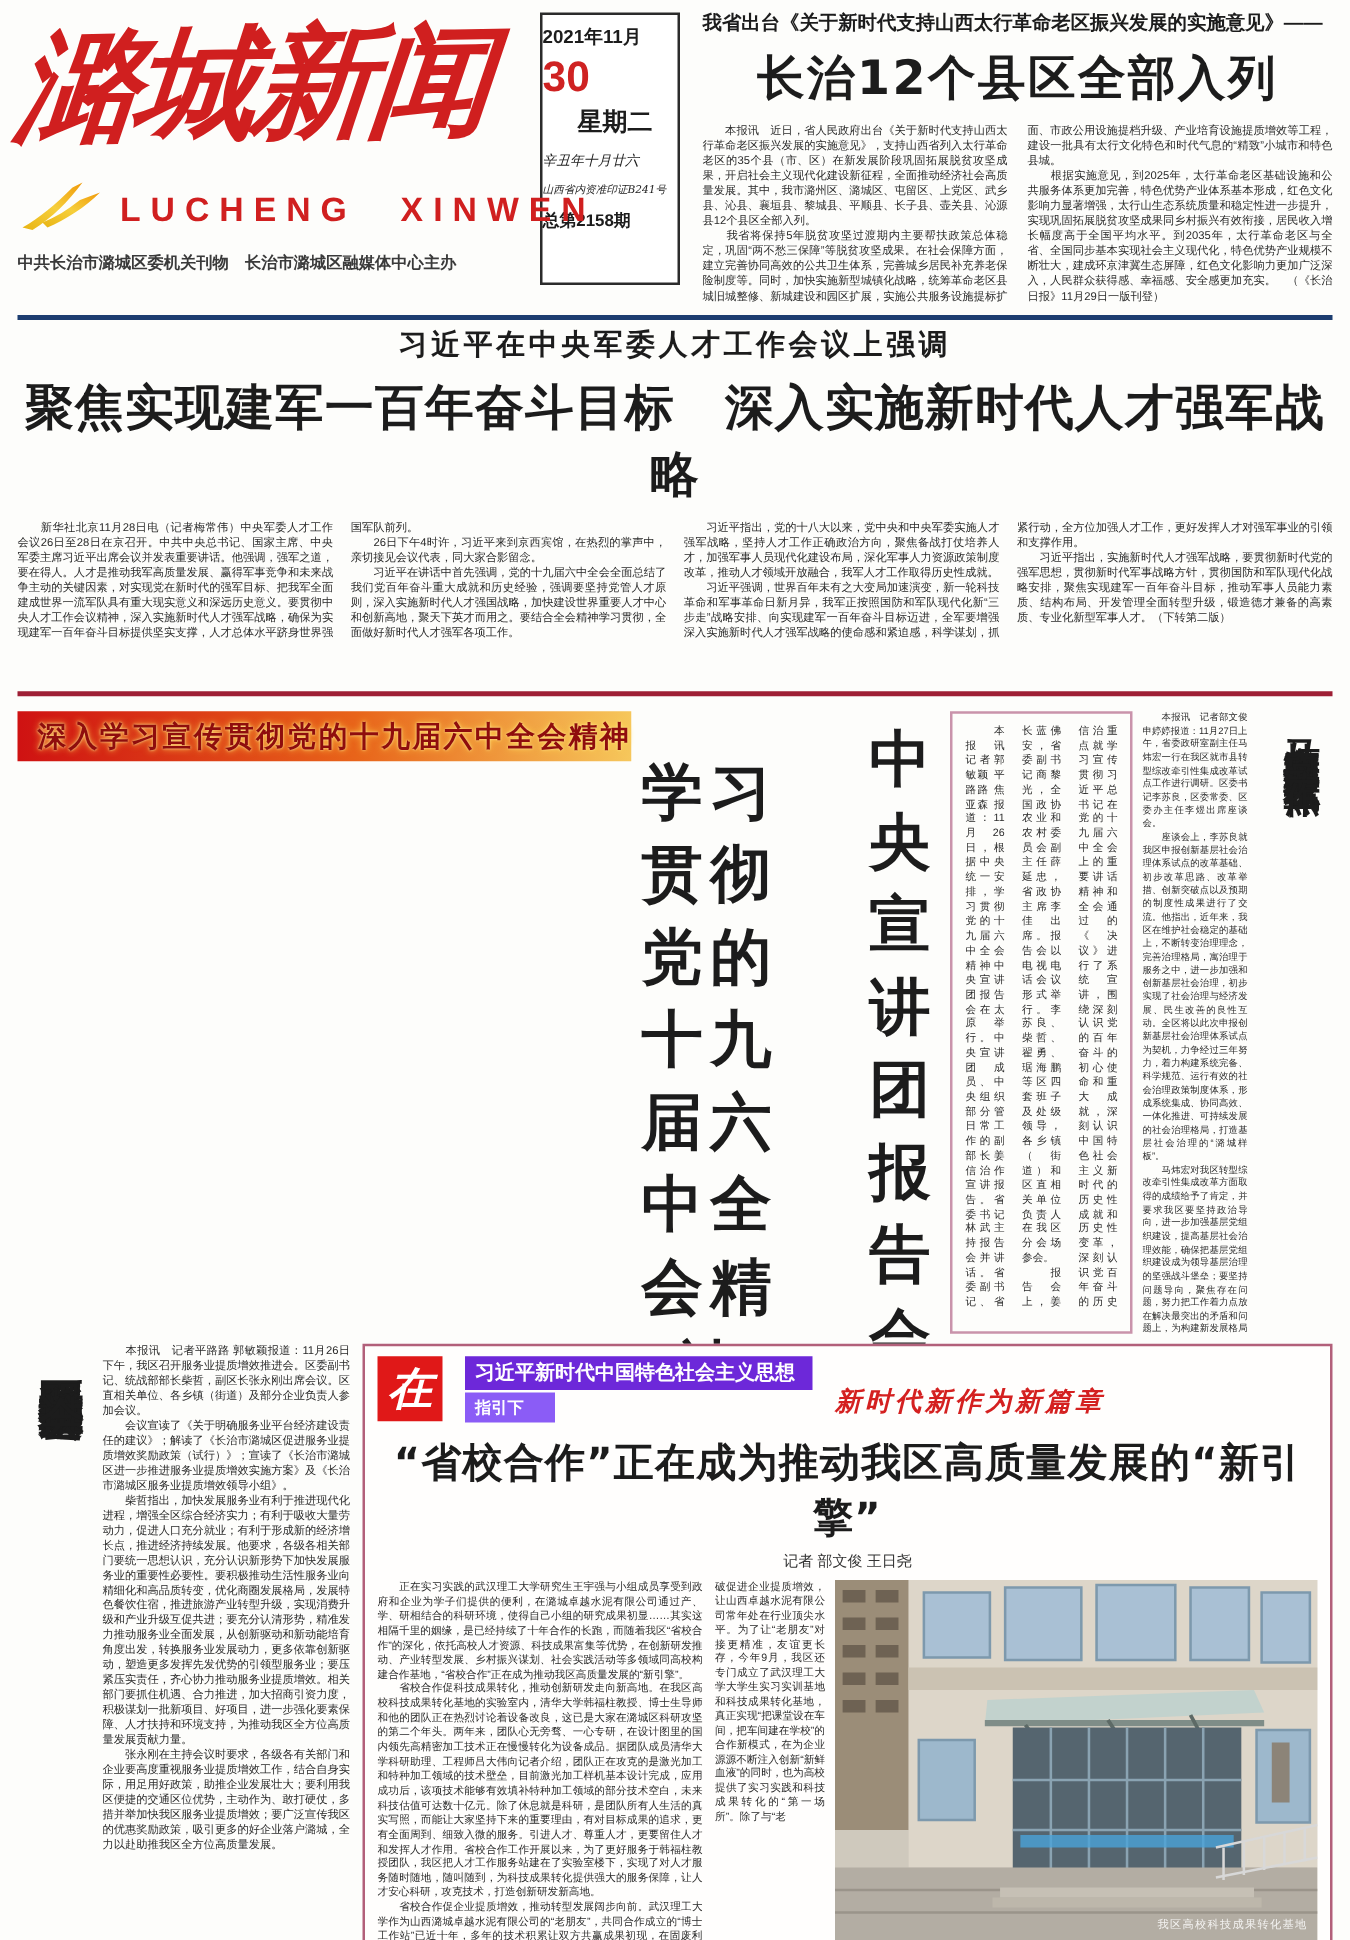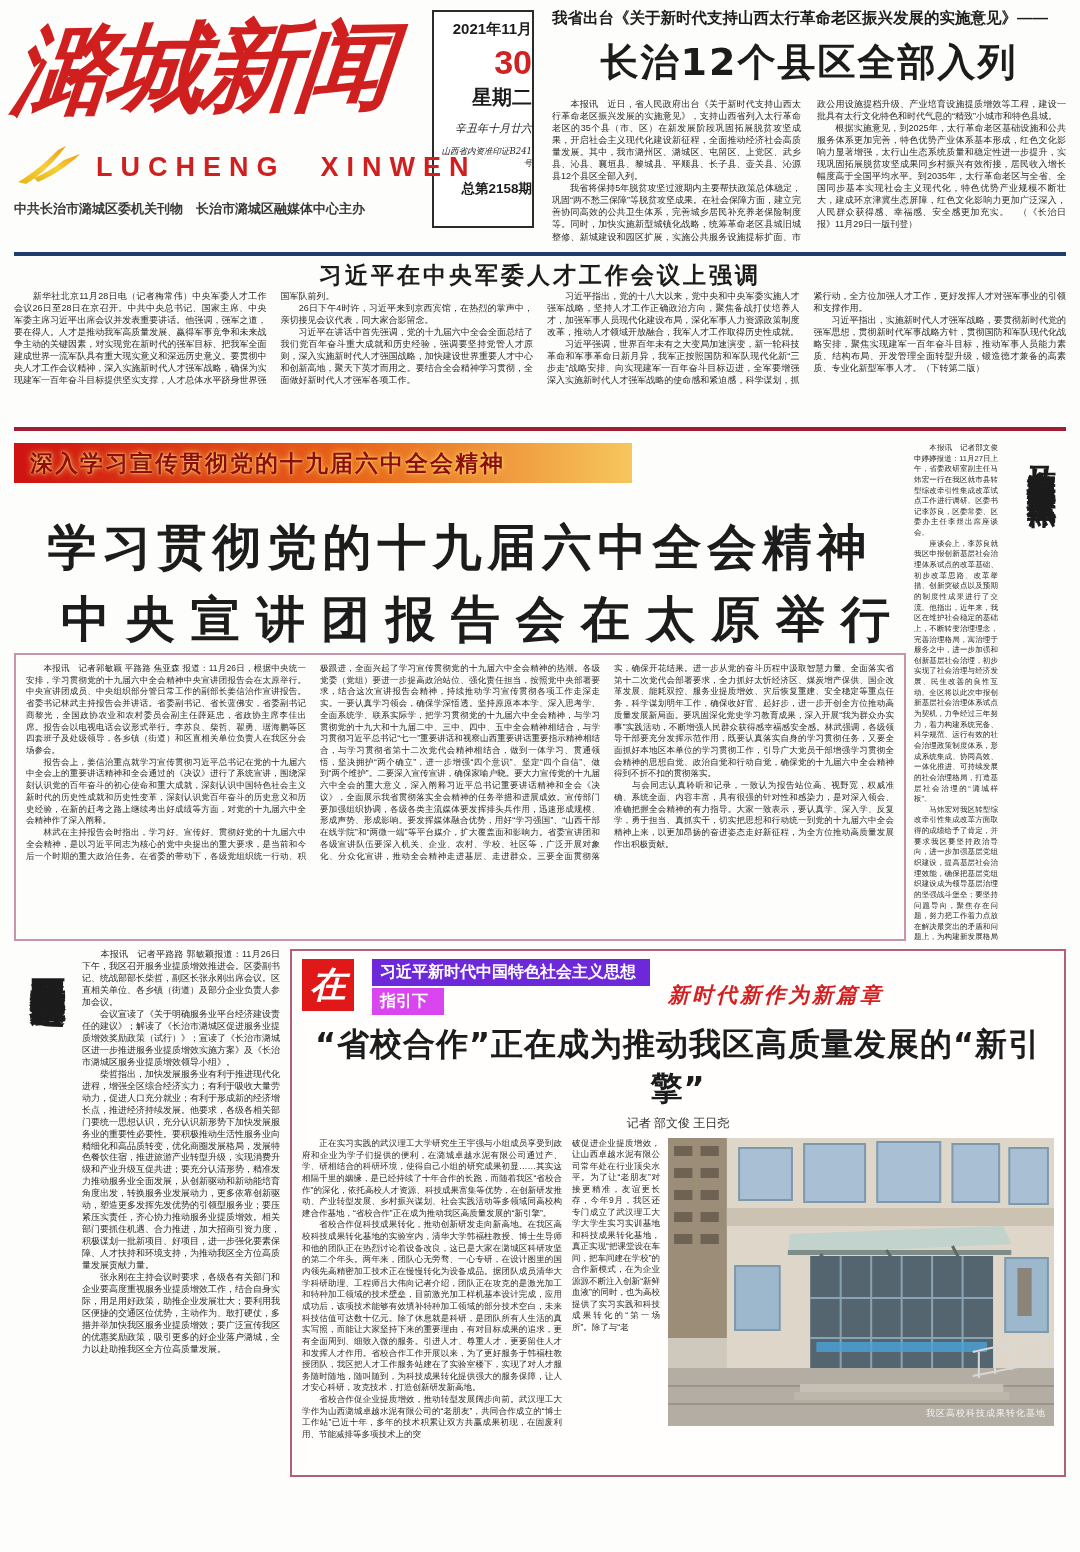--- a/index.html
+++ b/index.html
@@ -11,22 +11,22 @@
 
   
   .hdr{display:flex;height:250px;padding:6px 14px 0 14px;box-sizing:border-box;}
   .masthead{width:408px;position:relative;}
   .mast-title{font-family:"DejaVu Serif","Liberation Serif",serif;font-style:italic;font-weight:bold;
         color:#d01f1f;font-size:98px;line-height:1.0;letter-spacing:-4px;transform:skewX(-6deg) rotate(-1deg);
         margin-top:12px;white-space:nowrap;}
   .logo-row{display:flex;align-items:center;gap:14px;margin-top:28px;}
   .latin{color:#d01f1f;font-weight:bold;font-size:27px;letter-spacing:8px;white-space:nowrap;}
   .organ{font-size:13px;font-weight:bold;color:#3a3a3a;margin-top:10px;white-space:nowrap;}
-  .datebox{width:102px;border:2px solid #2b2b2b;margin:4px 6px 0 10px;height:218px;box-sizing:border-box;
-        text-align:right;padding-top:8px;background:#fff;}
+  .datebox{width:112px;border:2px solid #2b2b2b;margin:4px 6px 0 10px;height:218px;box-sizing:border-box;
+        text-align:left;padding-top:8px;background:#fff;}
   .db-ym{font-size:15px;font-weight:bold;}
   .db-day{font-size:34px;font-weight:bold;color:#cf2222;margin:4px 0 2px;}
   .db-week{font-size:20px;font-weight:bold;margin-left:28px;}
   .db-lunar{font-family:"DejaVu Serif",serif;font-style:italic;font-size:11px;margin-top:10px;}
   .db-lic{font-family:"DejaVu Serif",serif;font-style:italic;font-size:8.5px;margin-top:10px;}
   .db-issue{font-size:13.5px;font-weight:bold;margin-top:10px;}
   .a1{flex:1;padding-left:12px;}
   .a1-kicker{font-size:15.5px;font-weight:bold;margin-top:2px;}
   .a1-head{font-size:38px;font-weight:900;text-align:center;letter-spacing:2px;margin:8px 0 10px;
         font-family:"DejaVu Sans",sans-serif;}
@@ -34,21 +34,21 @@
 
   
   .a2{padding:4px 14px 0 14px;}
   .a2-kicker{text-align:center;font-size:23px;font-weight:bold;letter-spacing:3px;}
   .a2-head{text-align:center;font-size:39px;font-weight:900;letter-spacing:1px;margin:8px 0 10px;
         font-family:"DejaVu Sans",sans-serif;}
   .a2-body{column-count:4;column-gap:14px;height:132px;font-size:9px;line-height:1.33;}
 
   
   .mid{display:flex;padding:8px 14px 0 14px;height:506px;box-sizing:border-box;gap:8px;}
-  .mid-left{flex:1;display:flex;flex-direction:column;}
+  .mid-left{flex:1;display:flex;flex-direction:row;}
   .banner3{width:618px;height:40px;line-height:40px;padding-left:16px;box-sizing:border-box;
         background:linear-gradient(90deg,#cf1212,#e8641a 55%,#f6c75c);
         color:#8f0d0d;font-size:23px;font-weight:bold;letter-spacing:2px;
         text-shadow:0 0 2px #ffec9e,0 0 6px #ffd24a;white-space:nowrap;}
   .a3-head1{text-align:center;font-size:49px;font-weight:900;letter-spacing:6px;margin-top:32px;
         font-family:"DejaVu Sans",sans-serif;}
   .a3-head2{text-align:right;font-size:49px;font-weight:900;letter-spacing:16px;margin-top:6px;
         font-family:"DejaVu Sans",sans-serif;}
   .a3-sub{text-align:center;font-size:18px;font-weight:bold;margin:12px 0 8px;letter-spacing:2px;}
   .a3-box{border:2px solid #c993ab;padding:8px 10px;flex:1;box-sizing:border-box;}
@@ -62,21 +62,21 @@
   .bottom{display:flex;padding:8px 14px 0 14px;height:536px;box-sizing:border-box;gap:10px;}
   .a5-head{width:58px;writing-mode:vertical-rl;text-orientation:upright;font-size:36px;font-weight:900;
         letter-spacing:1px;height:522px;font-family:"DejaVu Sans",sans-serif;}
   .a5-col{width:198px;font-size:9px;line-height:1.33;height:522px;}
   .a6box{flex:1;border:2px solid #b2607a;padding:8px 10px;box-sizing:border-box;position:relative;background:#fffefd;}
   .a6-bannerrow{display:flex;align-items:flex-start;gap:18px;height:58px;}
   .zai{width:52px;height:52px;background:#e01818;color:#fff;font-size:36px;font-weight:900;
         display:flex;align-items:center;justify-content:center;font-family:"DejaVu Serif",serif;font-style:italic;}
   .redlines{display:flex;flex-direction:column;}
   .redline1{background:#6d28d9;color:#fff;font-size:16px;font-weight:bold;padding:3px 14px 3px 8px;white-space:nowrap;}
-  .redline2{background:#d946ef;color:#fff;font-size:16px;font-weight:bold;padding:3px 8px;width:56px;margin-top:2px;}
+  .redline2{background:#8b5cf6;color:#fff;font-size:13px;font-weight:bold;padding:3px 8px;width:56px;margin-top:2px;}
   .script{color:#d42020;font-family:"DejaVu Serif",serif;font-style:italic;font-weight:bold;
         font-size:21px;margin-top:22px;letter-spacing:3px;white-space:nowrap;}
   .a6-head{text-align:center;font-size:32px;font-weight:900;letter-spacing:1px;margin:6px 0 4px;
         font-family:"DejaVu Sans",sans-serif;}
   .a6-byline{text-align:center;font-size:12px;color:#333;margin-bottom:6px;}
   .a6-main{display:flex;gap:10px;height:388px;}
   .a6-colA{width:260px;font-size:8.5px;line-height:1.37;height:100%;}
   .a6-right{flex:1;display:flex;flex-direction:column;gap:6px;}
   .a6-row1{display:flex;gap:8px;height:288px;}
   .a6-colB{width:88px;font-size:8.5px;line-height:1.35;height:100%;}
@@ -126,20 +126,21 @@
       <div class="a1-body txt">　　本报讯　近日，省人民政府出台《关于新时代支持山西太行革命老区振兴发展的实施意见》，支持山西省列入太行革命老区的35个县（市、区）在新发展阶段巩固拓展脱贫攻坚成果，开启社会主义现代化建设新征程，全面推动经济社会高质量发展。其中，我市潞州区、潞城区、屯留区、上党区、武乡县、沁县、襄垣县、黎城县、平顺县、长子县、壶关县、沁源县12个县区全部入列。
 　　我省将保持5年脱贫攻坚过渡期内主要帮扶政策总体稳定，巩固“两不愁三保障”等脱贫攻坚成果。在社会保障方面，建立完善协同高效的公共卫生体系，完善城乡居民补充养老保险制度等。同时，加快实施新型城镇化战略，统筹革命老区县城旧城整修、新城建设和园区扩展，实施公共服务设施提标扩面、市政公用设施提档升级、产业培育设施提质增效等工程，建设一批具有太行文化特色和时代气息的“精致”小城市和特色县城。
 　　根据实施意见，到2025年，太行革命老区基础设施和公共服务体系更加完善，特色优势产业体系基本形成，红色文化影响力显著增强，太行山生态系统质量和稳定性进一步提升，实现巩固拓展脱贫攻坚成果同乡村振兴有效衔接，居民收入增长幅度高于全国平均水平。到2035年，太行革命老区与全省、全国同步基本实现社会主义现代化，特色优势产业规模不断壮大，建成环京津冀生态屏障，红色文化影响力更加广泛深入，人民群众获得感、幸福感、安全感更加充实。　（《长治日报》11月29日一版刊登）</div>
     </div>
   </div>
 
   <div class="rule-navy"></div>
 
   <div class="a2">
     <div class="a2-kicker">习近平在中央军委人才工作会议上强调</div>
+    <div class="a2-head">聚焦实现建军一百年奋斗目标　深入实施新时代人才强军战略</div>
     <div class="a2-body txt">　　新华社北京11月28日电（记者梅常伟）中央军委人才工作会议26日至28日在京召开。中共中央总书记、国家主席、中央军委主席习近平出席会议并发表重要讲话。他强调，强军之道，要在得人。人才是推动我军高质量发展、赢得军事竞争和未来战争主动的关键因素，对实现党在新时代的强军目标、把我军全面建成世界一流军队具有重大现实意义和深远历史意义。要贯彻中央人才工作会议精神，深入实施新时代人才强军战略，确保为实现建军一百年奋斗目标提供坚实支撑，人才总体水平跻身世界强国军队前列。
 　　26日下午4时许，习近平来到京西宾馆，在热烈的掌声中，亲切接见会议代表，同大家合影留念。
 　　习近平在讲话中首先强调，党的十九届六中全会全面总结了我们党百年奋斗重大成就和历史经验，强调要坚持党管人才原则，深入实施新时代人才强国战略，加快建设世界重要人才中心和创新高地，聚天下英才而用之。要结合全会精神学习贯彻，全面做好新时代人才强军各项工作。
 　　习近平指出，党的十八大以来，党中央和中央军委实施人才强军战略，坚持人才工作正确政治方向，聚焦备战打仗培养人才，加强军事人员现代化建设布局，深化军事人力资源政策制度改革，推动人才领域开放融合，我军人才工作取得历史性成就。
 　　习近平强调，世界百年未有之大变局加速演变，新一轮科技革命和军事革命日新月异，我军正按照国防和军队现代化新“三步走”战略安排、向实现建军一百年奋斗目标迈进，全军要增强深入实施新时代人才强军战略的使命感和紧迫感，科学谋划，抓紧行动，全方位加强人才工作，更好发挥人才对强军事业的引领和支撑作用。
 　　习近平指出，实施新时代人才强军战略，要贯彻新时代党的强军思想，贯彻新时代军事战略方针，贯彻国防和军队现代化战略安排，聚焦实现建军一百年奋斗目标，推动军事人员能力素质、结构布局、开发管理全面转型升级，锻造德才兼备的高素质、专业化新型军事人才。（下转第二版）</div>
   </div>
 
   <div class="rule-maroon"></div>
 

